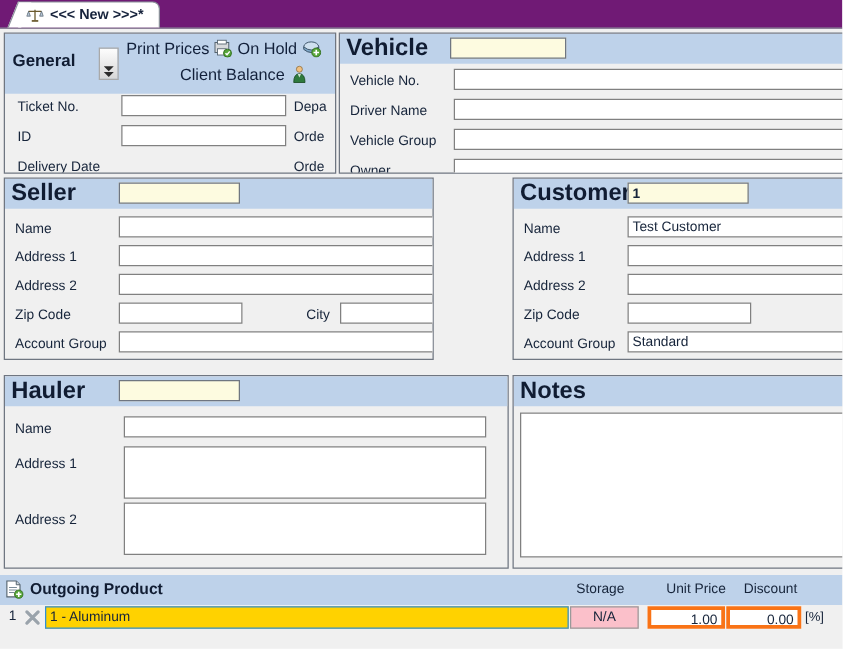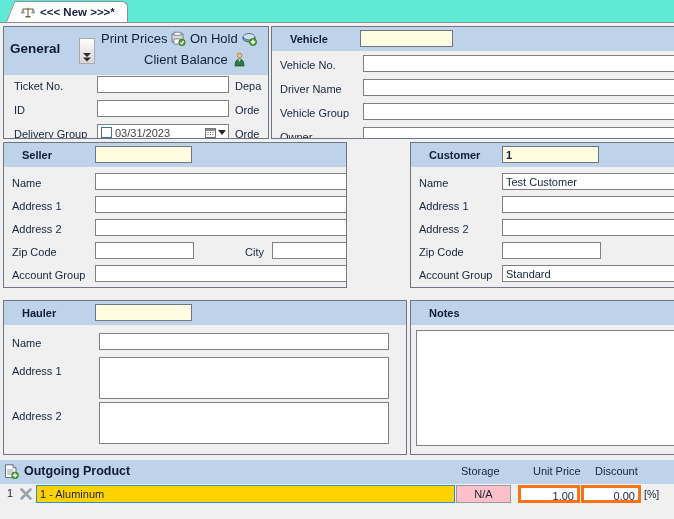--- a/index.html
+++ b/index.html
@@ -15,21 +15,21 @@
     position: relative;
     width: 674px; height: 519px;
     background: #f0f0f0;
     overflow: hidden;
   }
 
   
   .tabstrip {
     position: absolute; left: 0; top: 0;
     width: 674px; height: 22px;
-    background: #5eead4;
+    background: #701a75;
     border-bottom: 1px solid #8a9099;
   }
   .tab {
     position: absolute; left: 14px; top: 1px;
     height: 21px;
     padding: 0 12px 0 6px;
     display: flex; align-items: center; gap: 5px;
     background: #ffffff;
     border: 1px solid #8a9099;
     border-bottom: none;
@@ -61,22 +61,22 @@
     overflow: hidden;
   }
   .phead {
     position: relative;
     height: 24px;
     background: #bed2ea;
     display: flex; align-items: center;
     box-sizing: border-box;
   }
   .ptitle {
-    font-size: 11px; font-weight: bold; color: #101c32;
-    padding-left: 18px;
+    font-size: 19px; font-weight: bold; color: #101c32;
+    padding-left: 5px;
     white-space: nowrap;
   }
   .key-input {
     position: absolute;
     height: 17px;
     background: #fdfbe0;
     border: 1px solid #6f7681;
     box-sizing: border-box;
     font-family: "Liberation Sans", sans-serif;
     font-size: 11px;
@@ -322,35 +322,21 @@
 
     <div class="gen-fields">
       <div class="row-label" style="left:10px; top:5px;">Ticket No.</div>
       <input class="txt h17" style="left: 93px; top: 1px; width: 132px;" value="">
       <div class="row-label" style="left:231px; top:5px;">Depa</div>
 
       <div class="row-label" style="left:10px; top:29px;">ID</div>
       <input class="txt h17" style="left: 93px; top: 25px; width: 132px;" value="">
       <div class="row-label" style="left:231px; top:29px;">Orde</div>
 
-      <div class="row-label" style="left:10px; top:53px;">Delivery Group</div>
-      <div class="dt-wrap" style="left:93px; top:49px; width:132px; height:17px;">
-        <span class="dt-check"></span>
-        <span class="dt-val">03/31/2023</span>
-        <span class="dt-btn">
-          <span class="cal-ico">
-            <svg viewBox="0 0 11 11" width="11" height="11">
-              <rect x="0.5" y="1.5" width="10" height="9" fill="#ffffff" stroke="#4a4a4a" stroke-width="0.8"></rect>
-              <rect x="0.5" y="1.5" width="10" height="2.5" fill="#8a8a8a"></rect>
-              <path d="M2.5 5.5 H3.5 M5 5.5 H6 M7.5 5.5 H8.5 M2.5 7.5 H3.5 M5 7.5 H6 M7.5 7.5 H8.5" stroke="#4a4a4a" stroke-width="0.8"></path>
-            </svg>
-          </span>
-          <span class="caret-dn"></span>
-        </span>
-      </div>
+      <div class="row-label" style="left:10px; top:53px;">Delivery Date</div>
       <div class="row-label" style="left:231px; top:53px;">Orde</div>
     </div>
   </div>
 
   <div class="panel" id="panel-vehicle">
     <div class="phead">
       <span class="ptitle">Vehicle</span>
       <input class="key-input" style="left: 88px; top: 3px; width: 93px;" value="">
     </div>
     <div class="pbody">

